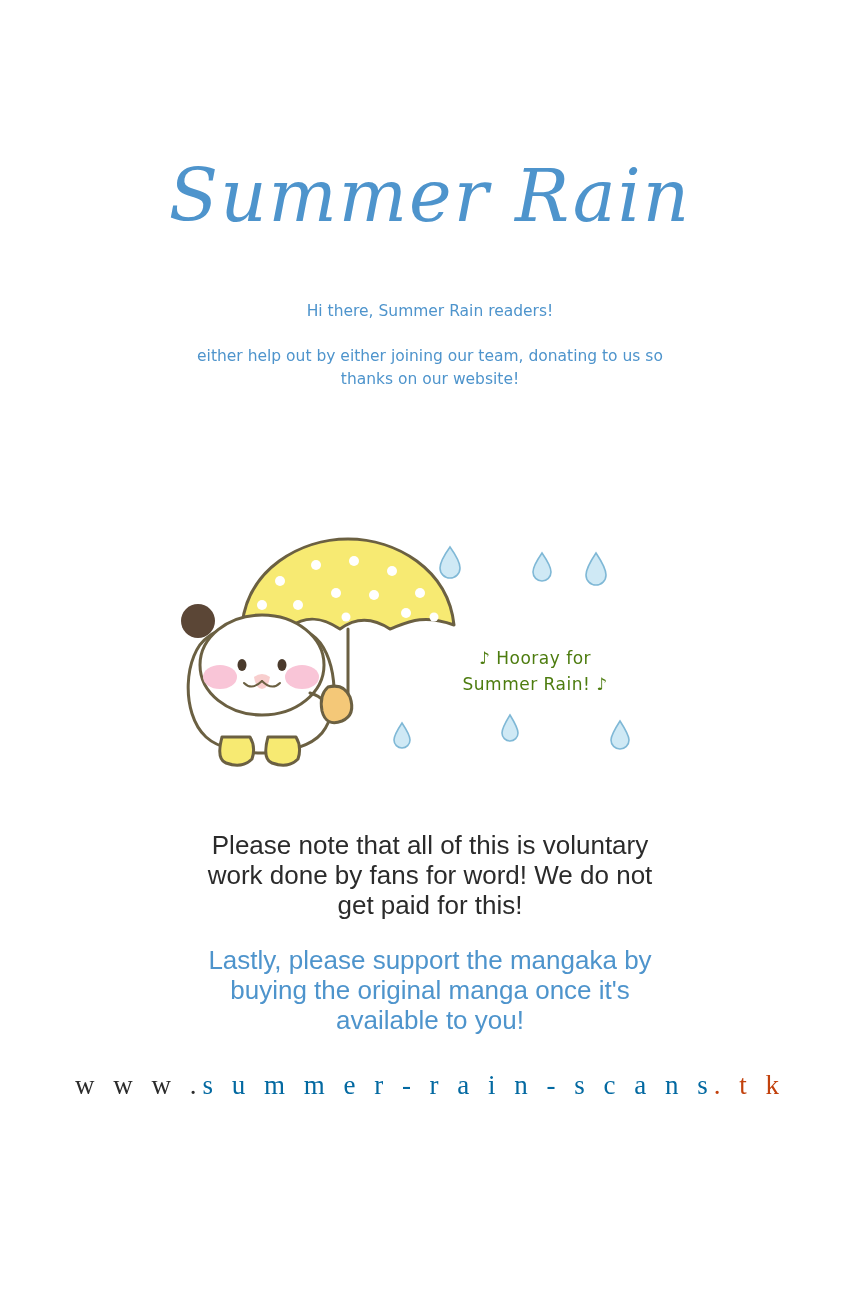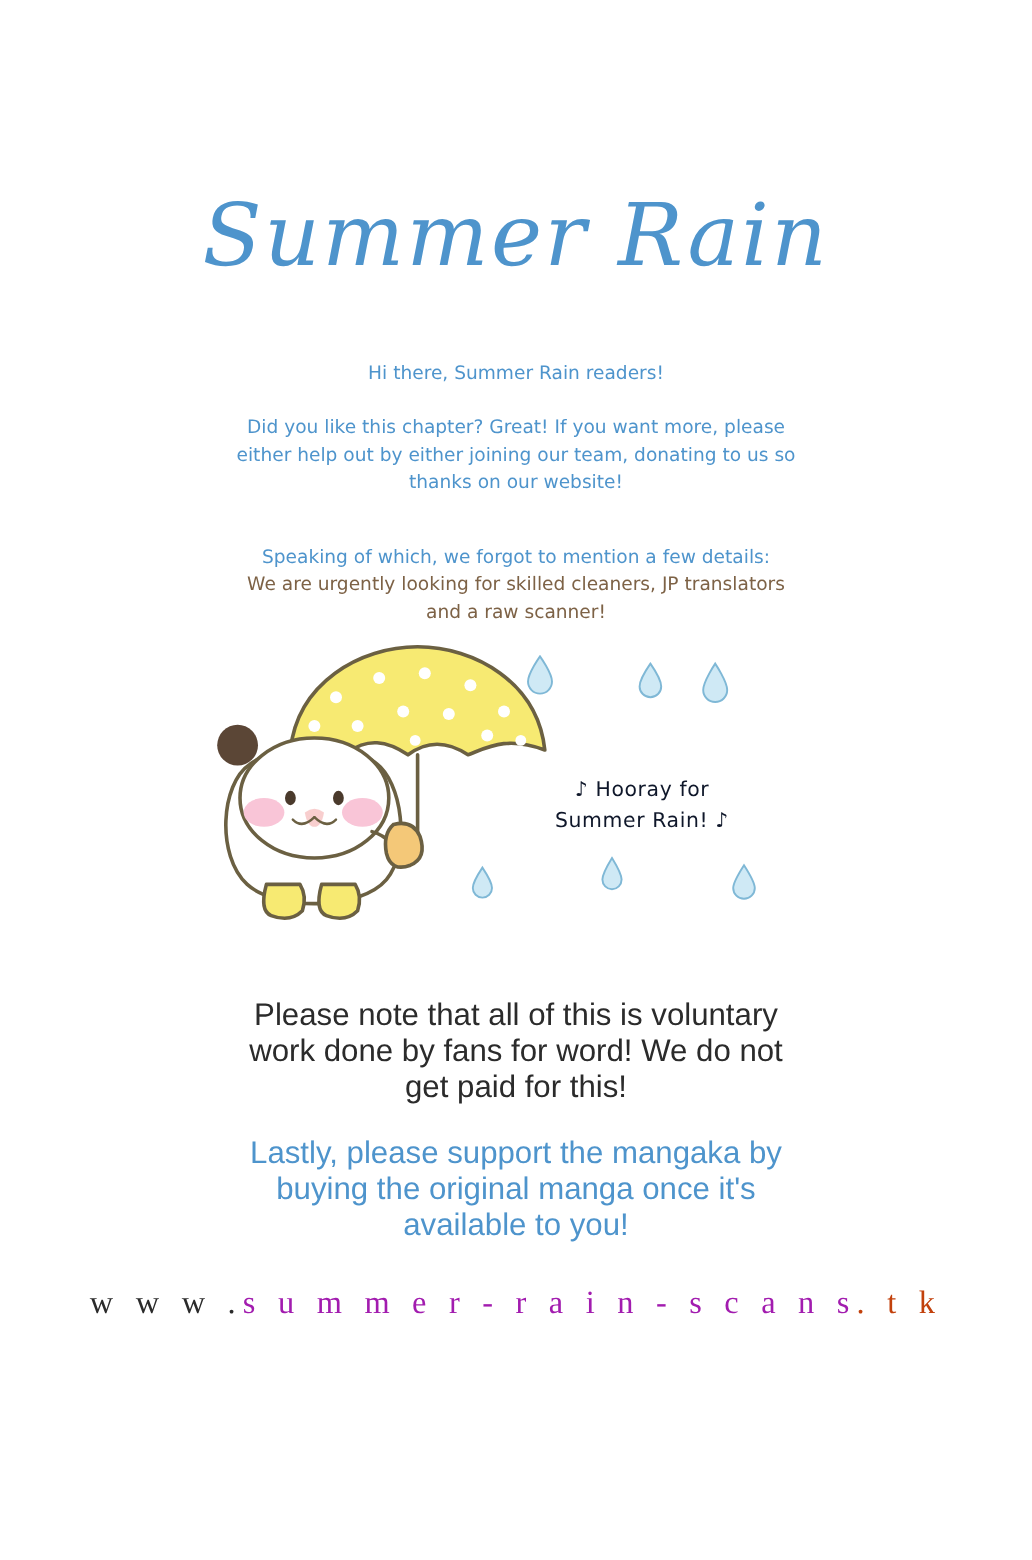--- a/index.html
+++ b/index.html
@@ -71,21 +71,21 @@
     left: 150px;
     top: 525px;
     width: 560px;
     height: 270px;
   }
   .hooray {
     position: absolute;
     left: 420px;
     top: 645px;
     width: 230px;
-    color: #0f172a;
+    color: #4d7c0f;
     font-family: "DejaVu Sans", sans-serif;
     font-size: 17px;
     line-height: 26px;
     letter-spacing: 0.5px;
     text-align: center;
   }
 
   
   .bottom-note {
     position: absolute;
@@ -109,47 +109,41 @@
     top: 1070px;
     left: 0;
     width: 860px;
     text-align: center;
     font-family: "Liberation Serif", serif;
     font-size: 27px;
     letter-spacing: 6px;
     color: #3a3a3a;
   }
   .url .www { color: #2b2b2b; }
-  .url .dom { color: #a21caf; }
+  .url .dom { color: #0369a1; }
   .url .tld { color: #c2410c; }
 </style>
 </head>
 <body>
 
 <div class="page">
 
   <div class="logo-block">
     <div class="logo-title">Summer Rain</div>
   </div>
 
   <div class="note-block" id="greeting">
     <div>Hi there, Summer Rain readers!</div>
   </div>
 
   <div class="note-block" id="para1">
-    <div>Did you like this chapter? Great! If you want more, please</div>
     <div>either help out by either joining our team, donating to us so</div>
     <div>thanks on our website!</div>
   </div>
 
-  <div class="note-block" id="para2">
-    <div>Speaking of which, we forgot to mention a few details:</div>
-    <div class="brown">We are urgently looking for skilled cleaners, JP translators</div>
-    <div class="brown">and a raw scanner!</div>
-  </div>
 
   <div class="illus">
     <svg width="560" height="270" viewBox="0 0 560 270" xmlns="http://www.w3.org/2000/svg">
 
       <g fill="#cfe9f5" stroke="#7fb8d6" stroke-width="1.6">
         <path d="M300 22 c0 0 -10 14 -10 21 a10 10 0 0 0 20 0 c0 -7 -10 -21 -10 -21 z"></path>
         <path d="M392 28 c0 0 -9 13 -9 19 a9 9 0 0 0 18 0 c0 -6 -9 -19 -9 -19 z"></path>
         <path d="M446 28 c0 0 -10 15 -10 22 a10 10 0 0 0 20 0 c0 -7 -10 -22 -10 -22 z"></path>
         <path d="M252 198 c0 0 -8 12 -8 17 a8 8 0 0 0 16 0 c0 -5 -8 -17 -8 -17 z"></path>
         <path d="M360 190 c0 0 -8 13 -8 18 a8 8 0 0 0 16 0 c0 -5 -8 -18 -8 -18 z"></path>

